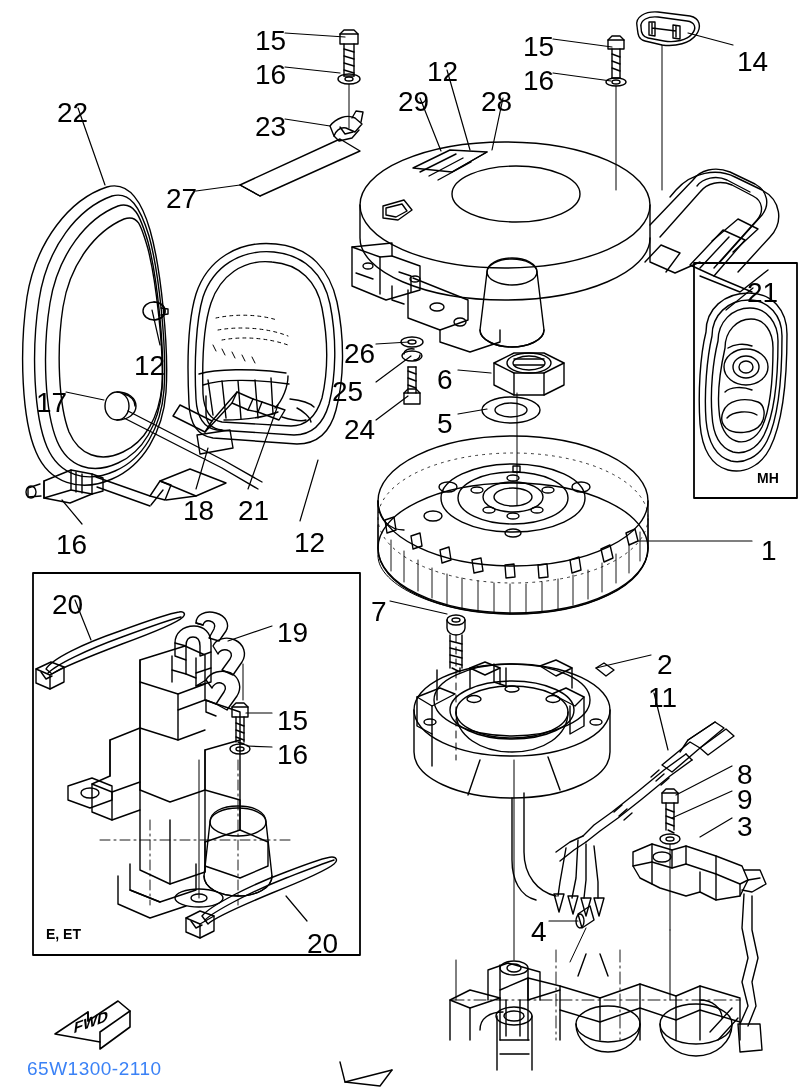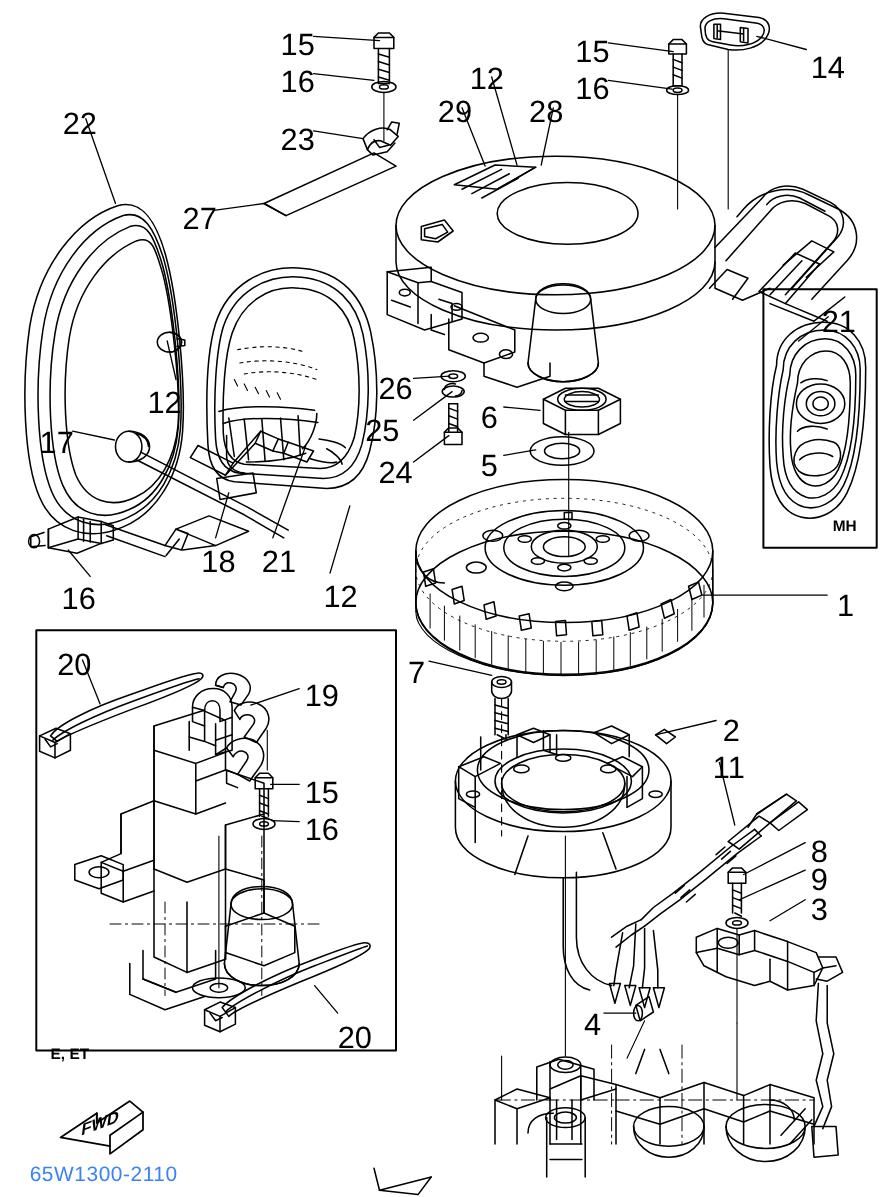--- a/index.html
+++ b/index.html
@@ -644,19 +644,19 @@
 <div class="callout" style="left:737px;top:786px;">9</div>
 <div class="callout" style="left:737px;top:813px;">3</div>
 <div class="callout" style="left:531px;top:918px;">4</div>
 <div class="callout" style="left:52px;top:591px;">20</div>
 <div class="callout" style="left:277px;top:619px;">19</div>
 <div class="callout" style="left:277px;top:707px;">15</div>
 <div class="callout" style="left:277px;top:741px;">16</div>
 <div class="callout" style="left:307px;top:930px;">20</div>
 
 <div class="boxlabel" style="left:757px;top:470px;">MH</div>
-<div class="boxlabel" style="left:46px;top:926px;margin-top:24px;">E, ET</div>
+<div class="boxlabel" style="left:46px;top:926px;">E, ET</div>
 
 <div class="callout fwdtext" style="left:74px;top:1014px;transform:skewY(-20deg) skewX(-8deg);">FWD</div>
 
 <div class="partnum" style="left:27px;top:1058px;">65W1300-2110</div>
 
 </div>
 
 </body></html>

